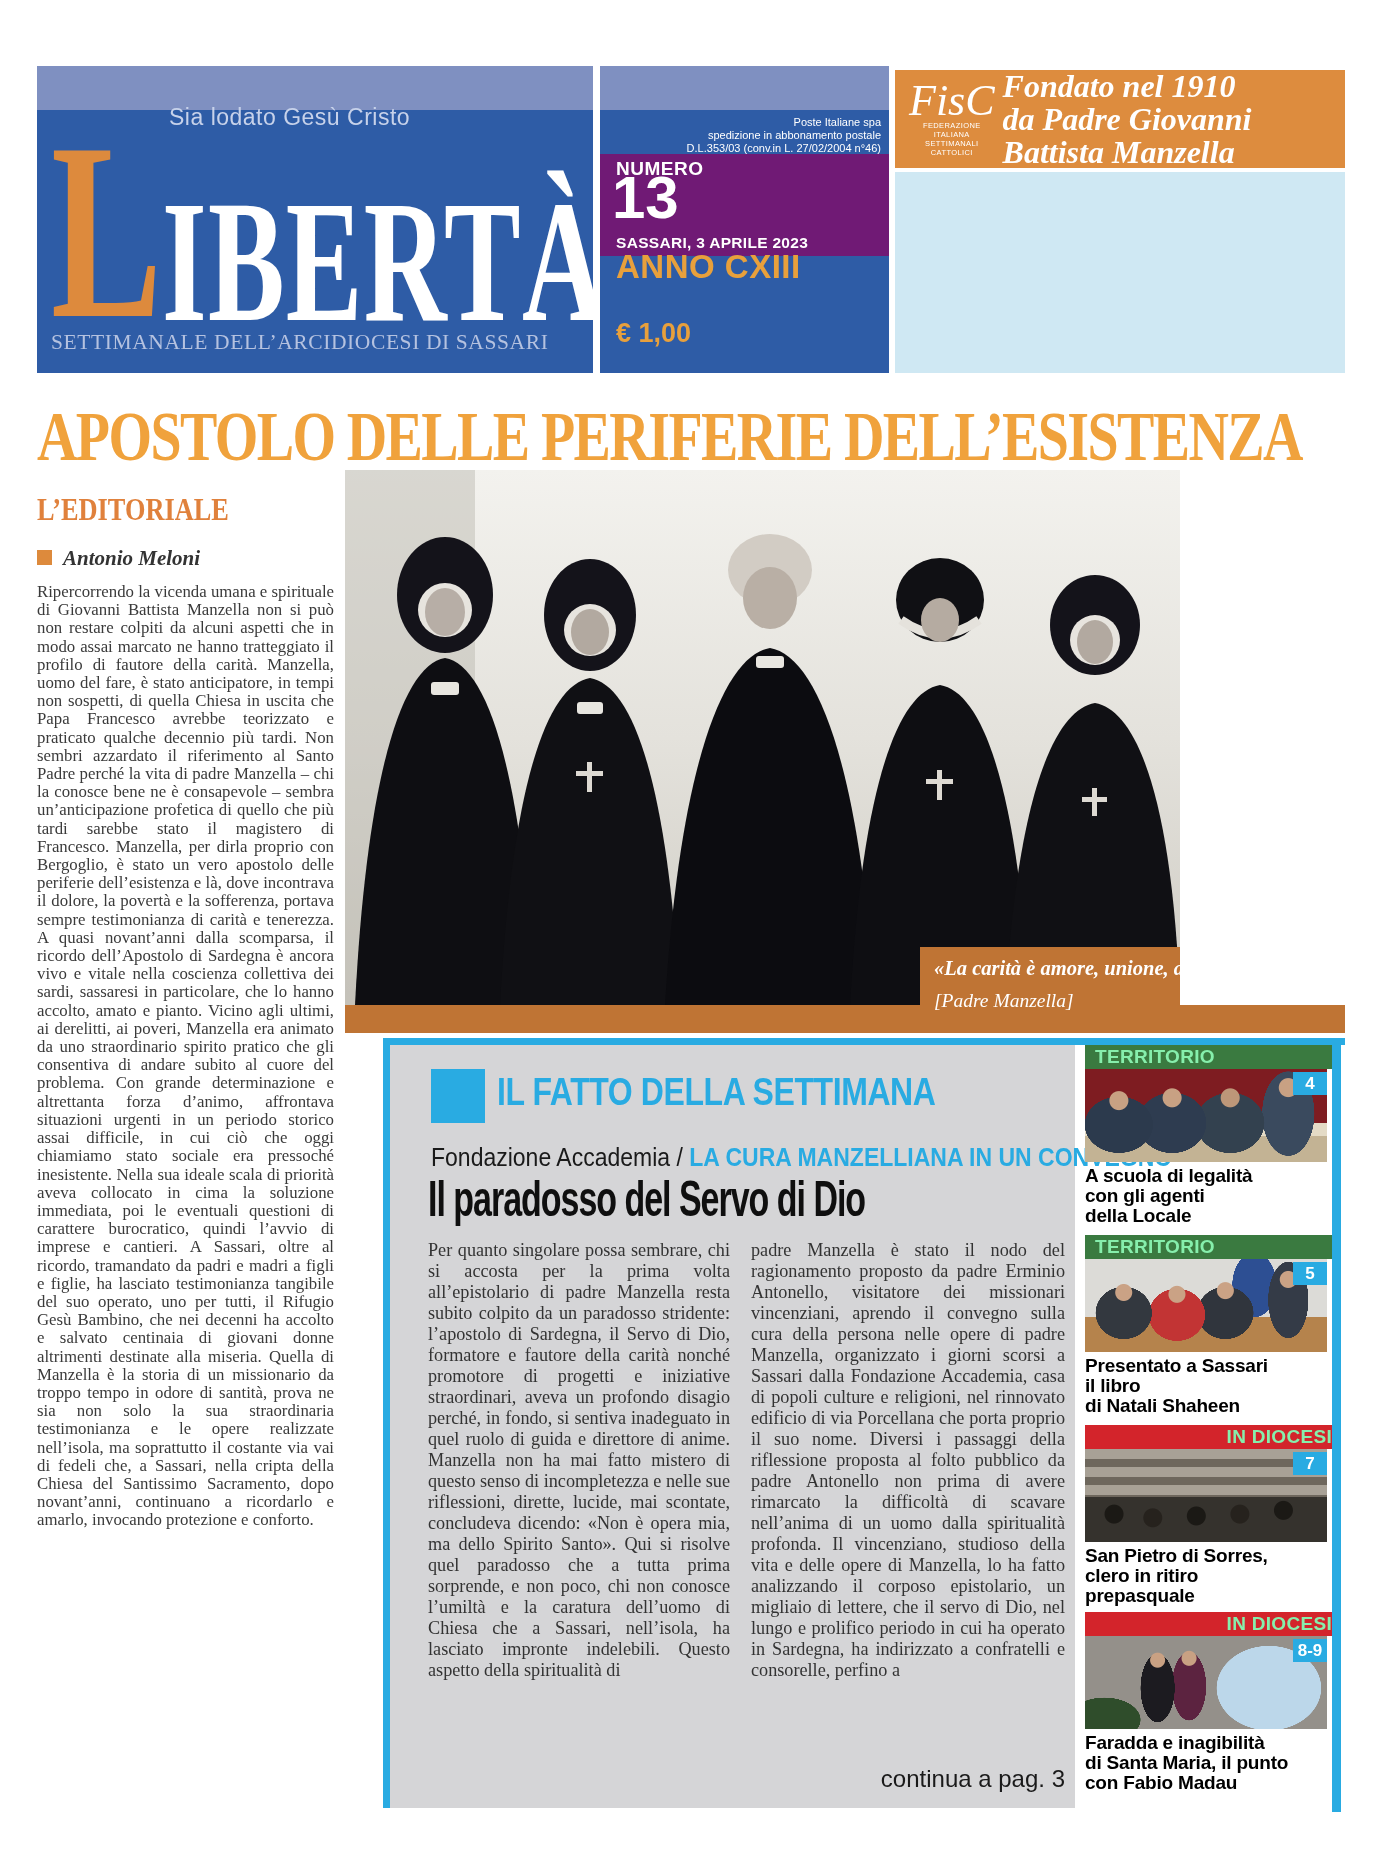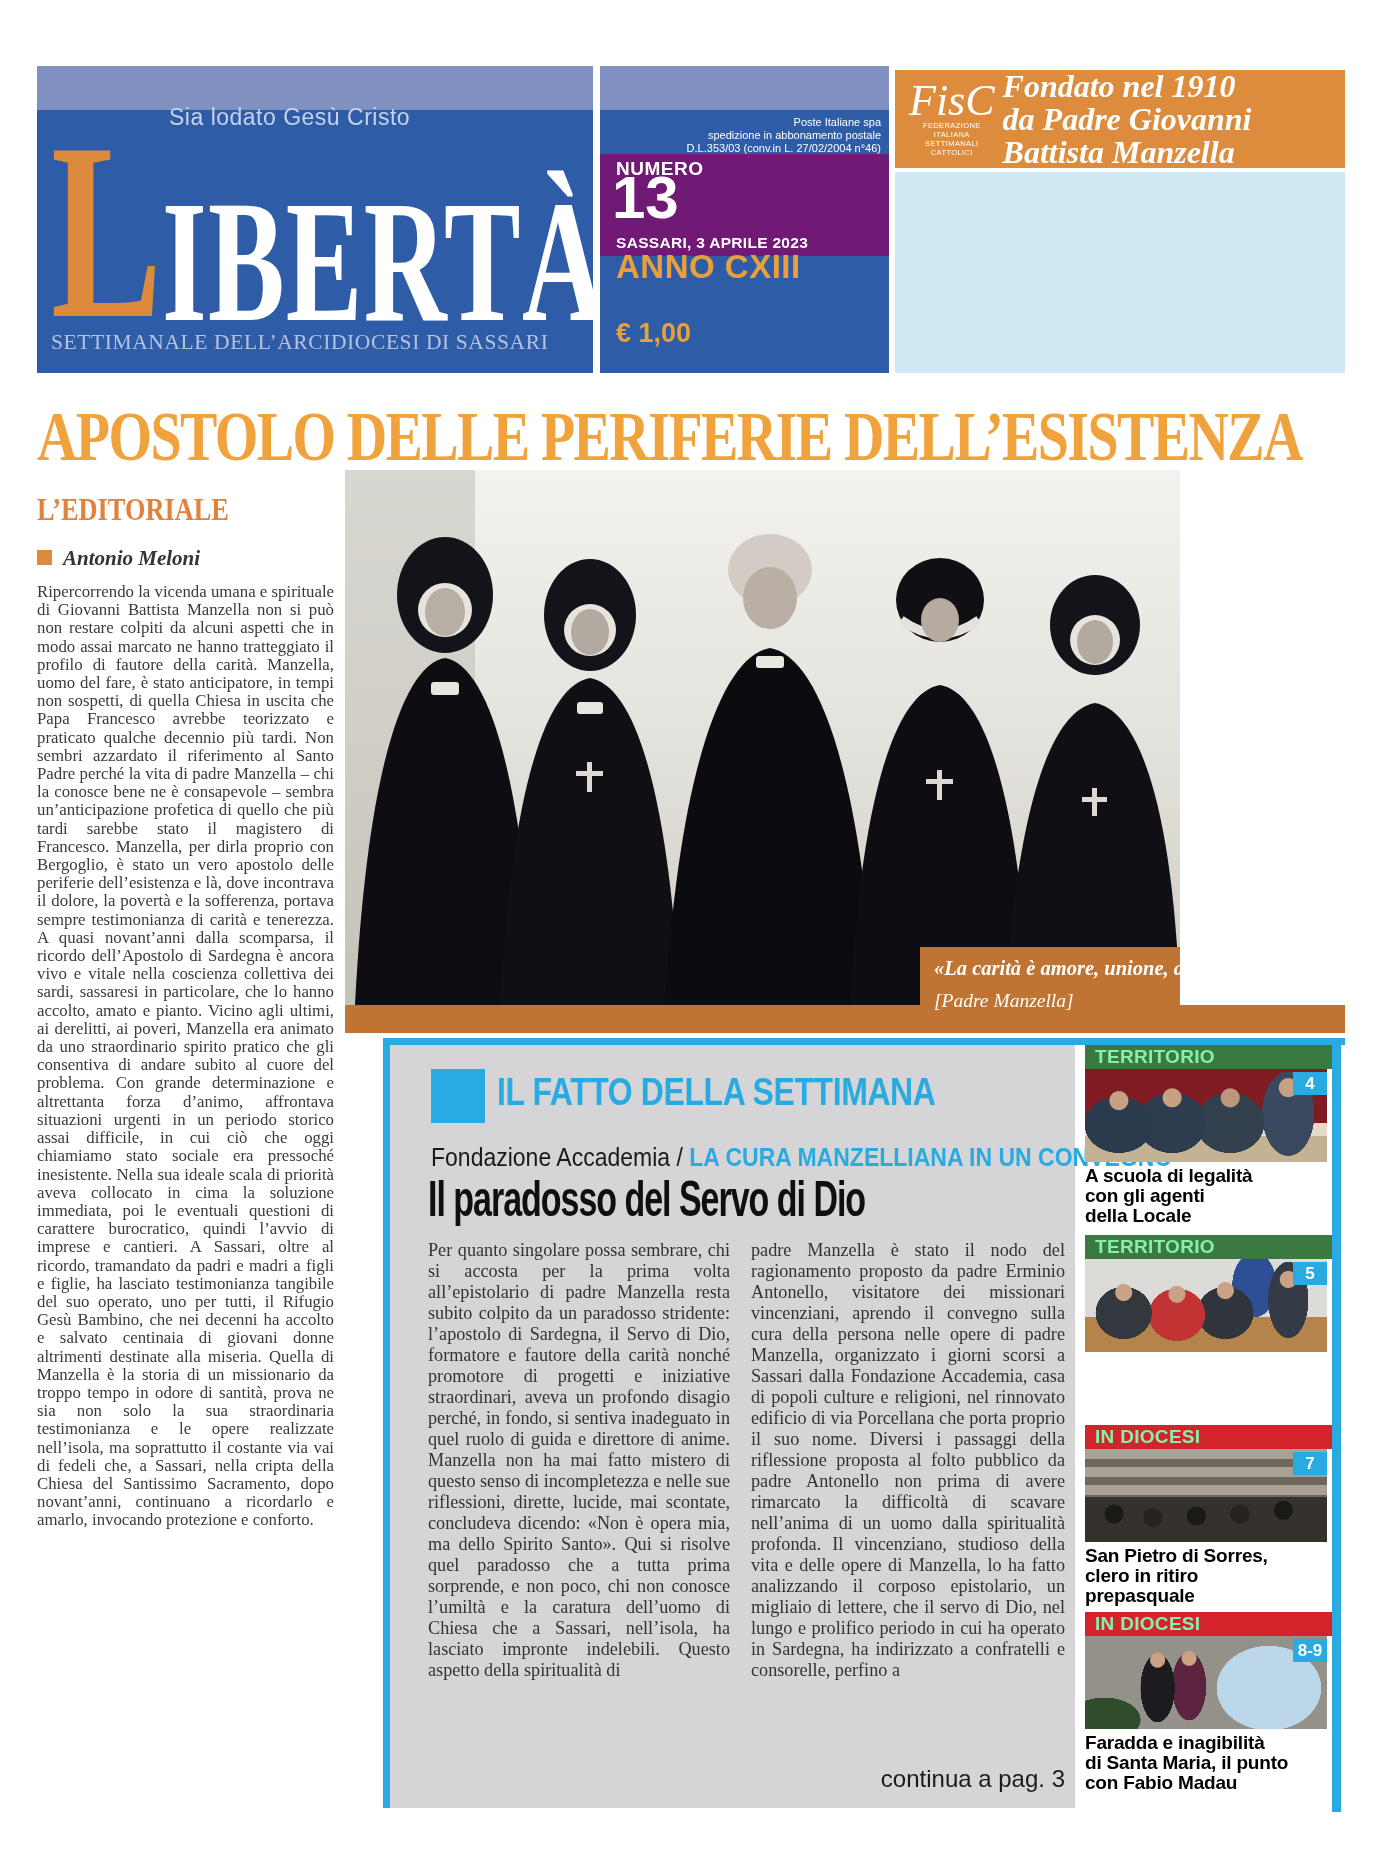--- a/index.html
+++ b/index.html
@@ -72,21 +72,21 @@
   .fatto-col{font-family:"Liberation Serif",serif;font-size:18.2px;line-height:21px;
              text-align:justify;color:#333;}
   .col1{left:428px;top:1240px;width:302px;}
   .col2{left:751px;top:1240px;width:314px;}
   .continua{left:751px;top:1765px;width:314px;text-align:right;font-size:24px;color:#1a1a1a;}
 
   
   .side-header{width:247px;height:24px;line-height:24px;padding-left:10px;box-sizing:border-box;
                color:#86efac;font-size:19px;font-weight:bold;letter-spacing:.3px;}
   .side-header.green{background:#3a7a40;}
-  .side-header.red{background:#d3242b;}
+  .side-header.red{background:#d3242b;text-align:right;}
   .side-photo{width:242px;height:93px;position:relative;}
   .side-badge{position:absolute;right:0;top:3px;min-width:34px;height:23px;line-height:23px;
               background:#29abe2;color:#fff;font-size:17px;font-weight:bold;text-align:center;
               padding:0 3px;box-sizing:border-box;}
   .side-title{width:247px;font-size:19px;line-height:20px;font-weight:bold;color:#000000;
               letter-spacing:-.2px;margin-top:4px;}
   .cyan-stripe{left:1332px;top:1040px;width:9px;height:772px;background:#29abe2;}
 
   
   .thumb1{background:
@@ -255,20 +255,25 @@
       <div>con gli agenti</div>
       <div>della Locale</div>
     </div>
   </div>
 
   <div class="abs" style="left:1085px;top:1235px;">
     <div class="side-header green">TERRITORIO</div>
     <div class="side-photo thumb2">
       <div class="side-badge">5</div>
     </div>
+    <div class="side-title">
+      <div>Presentato a Sassari</div>
+      <div>il libro</div>
+      <div>di Natali Shaheen</div>
+    </div>
   </div>
 
   <div class="abs" style="left:1085px;top:1425px;">
     <div class="side-header red">IN DIOCESI</div>
     <div class="side-photo thumb3">
       <div class="side-badge">7</div>
     </div>
     <div class="side-title">
       <div>San Pietro di Sorres,</div>
       <div>clero in ritiro</div>

